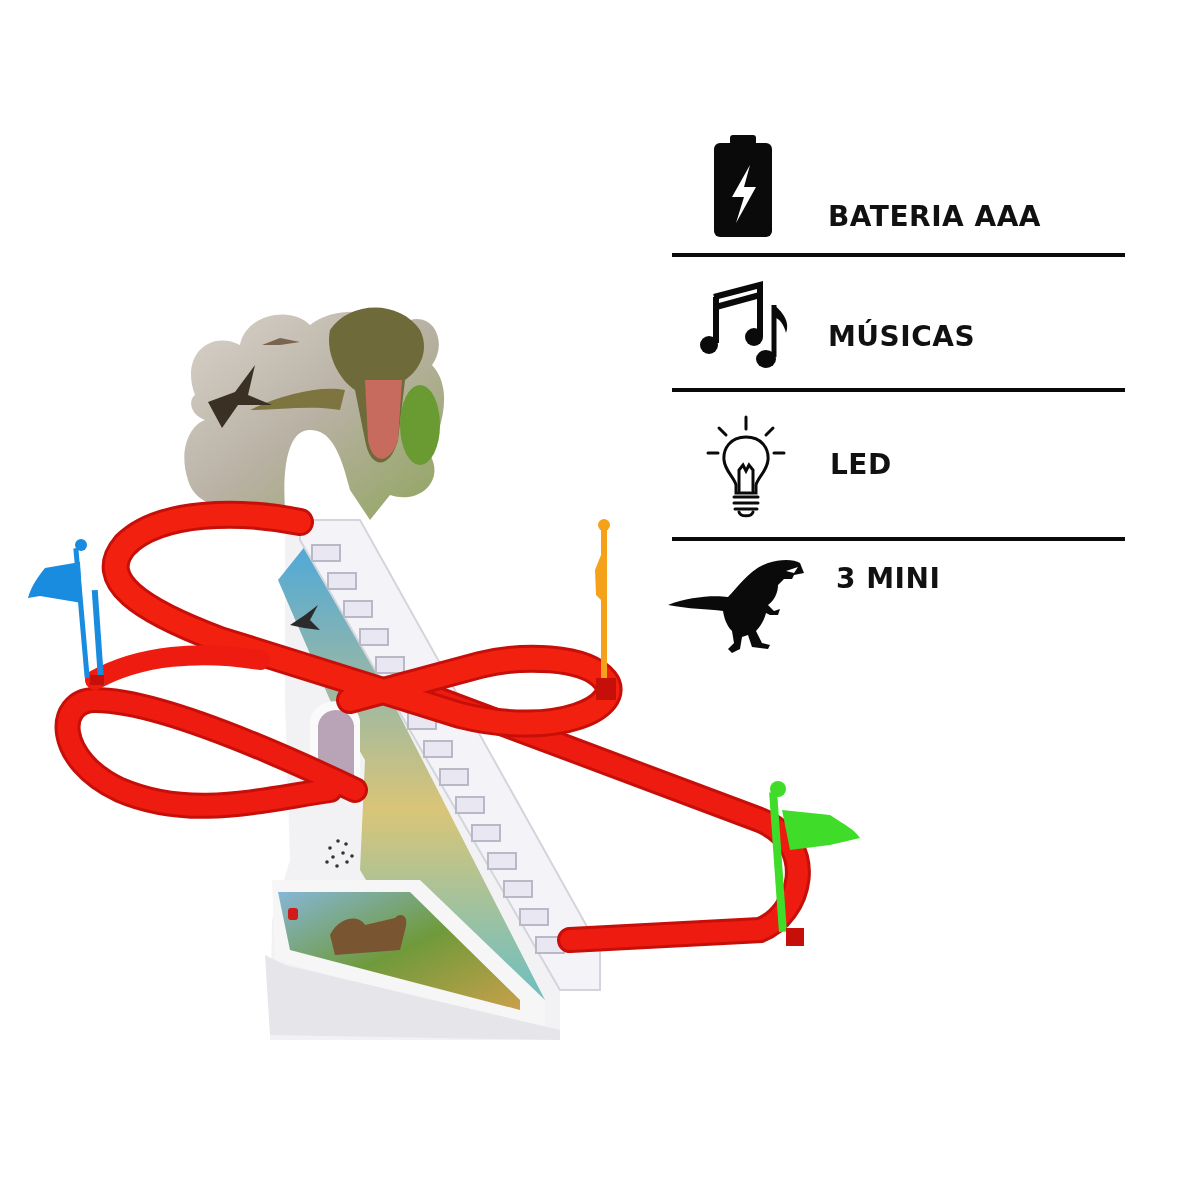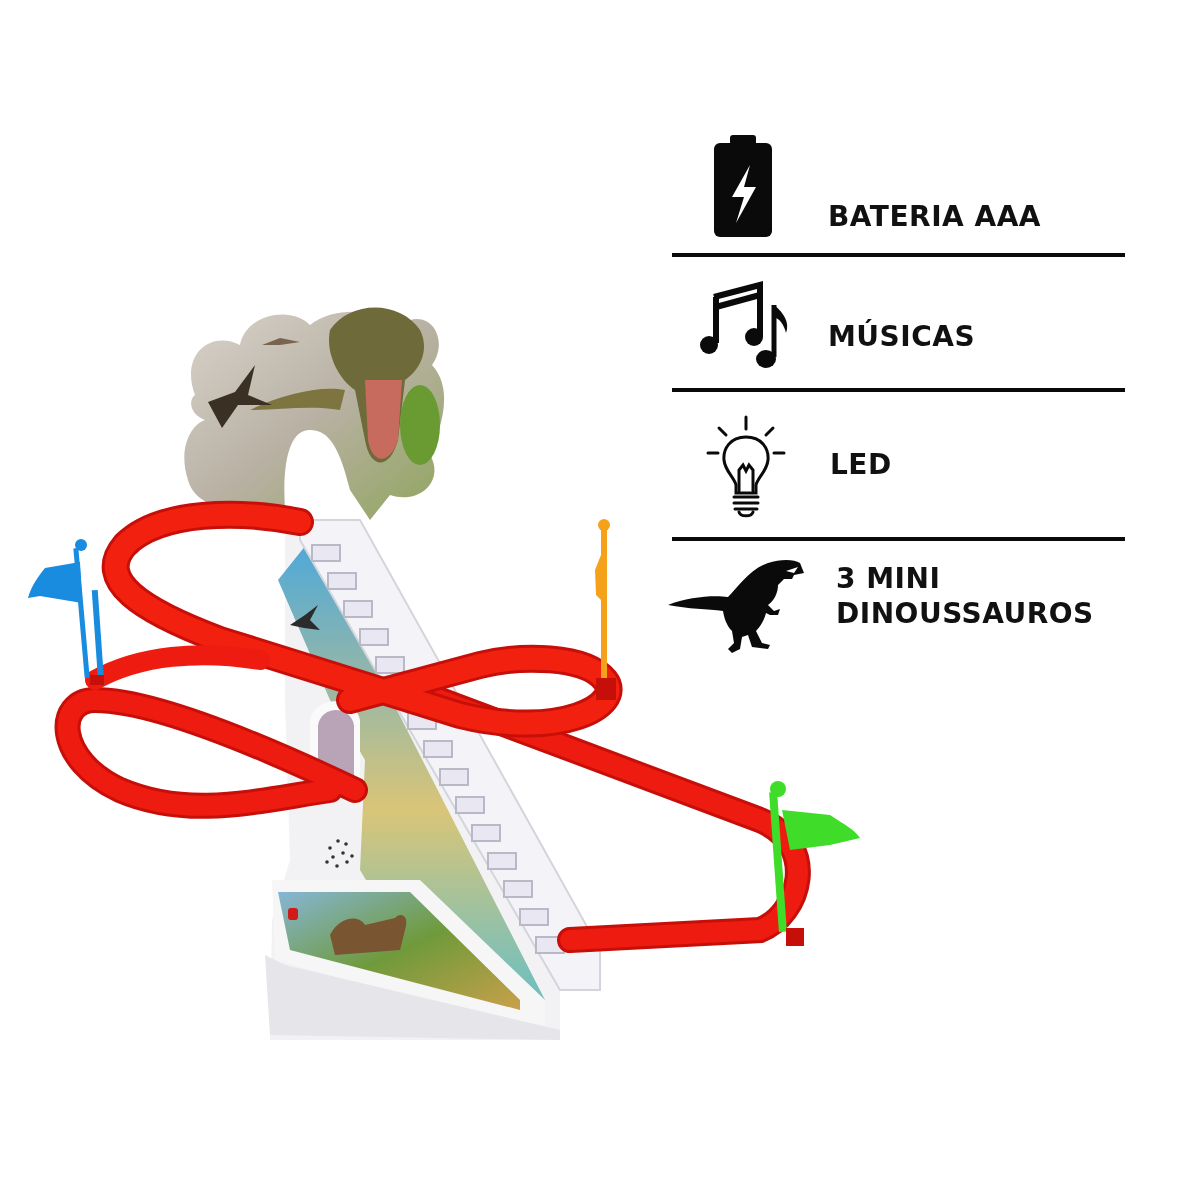--- a/index.html
+++ b/index.html
@@ -191,15 +191,14 @@
   <div class="divider" style="top:417px;"></div>
 
   <div class="feature-row" style="top:425px; height:130px;">
     <span class="feature-icon" style="left:8px; top:12px;">
       <svg width="140" height="96" viewBox="0 0 140 96">
         <path d="M0,48 C20,40 45,38 60,40 C70,30 82,12 100,6 C112,2 126,2 132,6 L136,16 L126,18 L124,22 L116,22 L110,28 C110,36 106,44 100,48 L106,54 L112,52 L110,58 L102,58 L98,56 C96,64 92,70 88,74 L94,86 L102,88 L100,92 L84,90 L80,78 L74,80 L72,92 L64,96 L60,92 L66,86 L64,74 C58,68 56,60 55,54 C40,52 20,52 0,48 Z" fill="#0a0a0a"></path>
         <path d="M118,14 L130,10 L126,16 Z" fill="#ffffff"></path>
       </svg>
     </span>
     <span class="feature-label" style="left:176px; top:17px;">3 MINI</span>
-    <span class="feature-label" style="left:176px; top:52px;">DINOUSSAUROS</span>
   </div>
 </div>
 
 </body></html>

